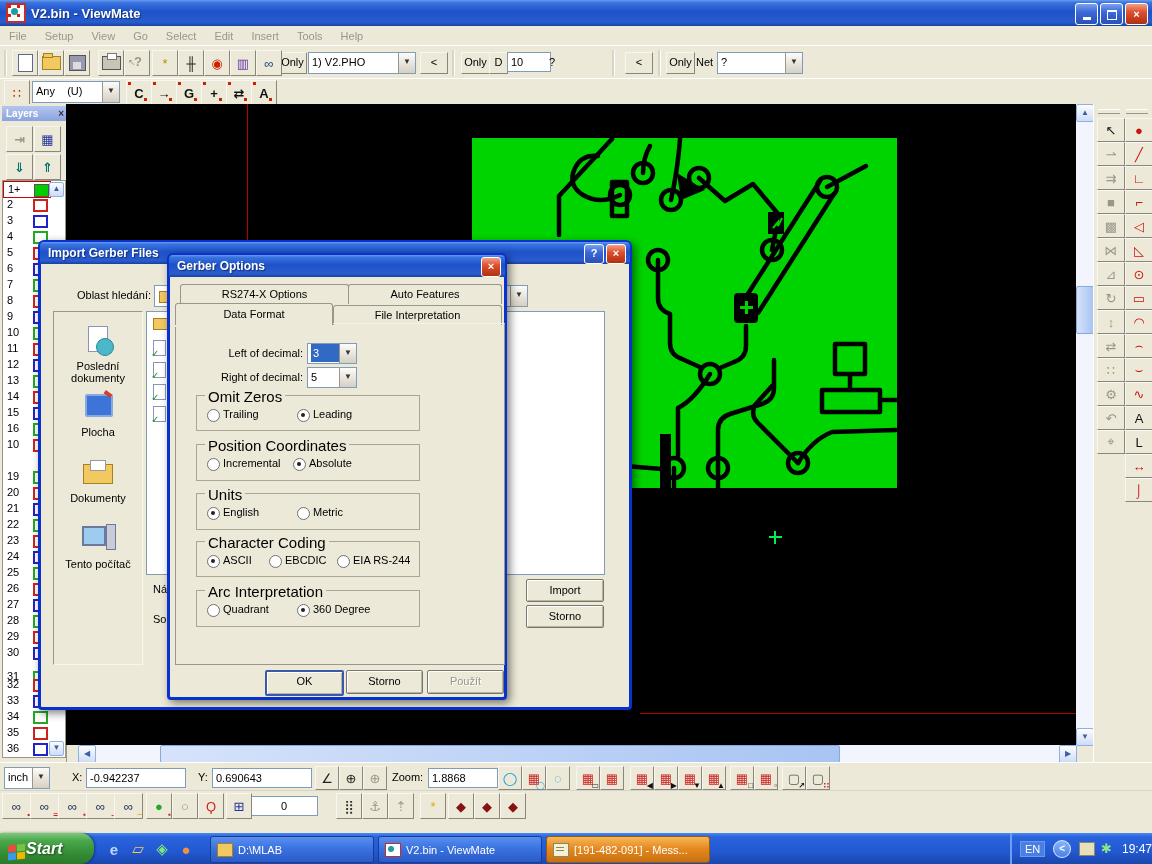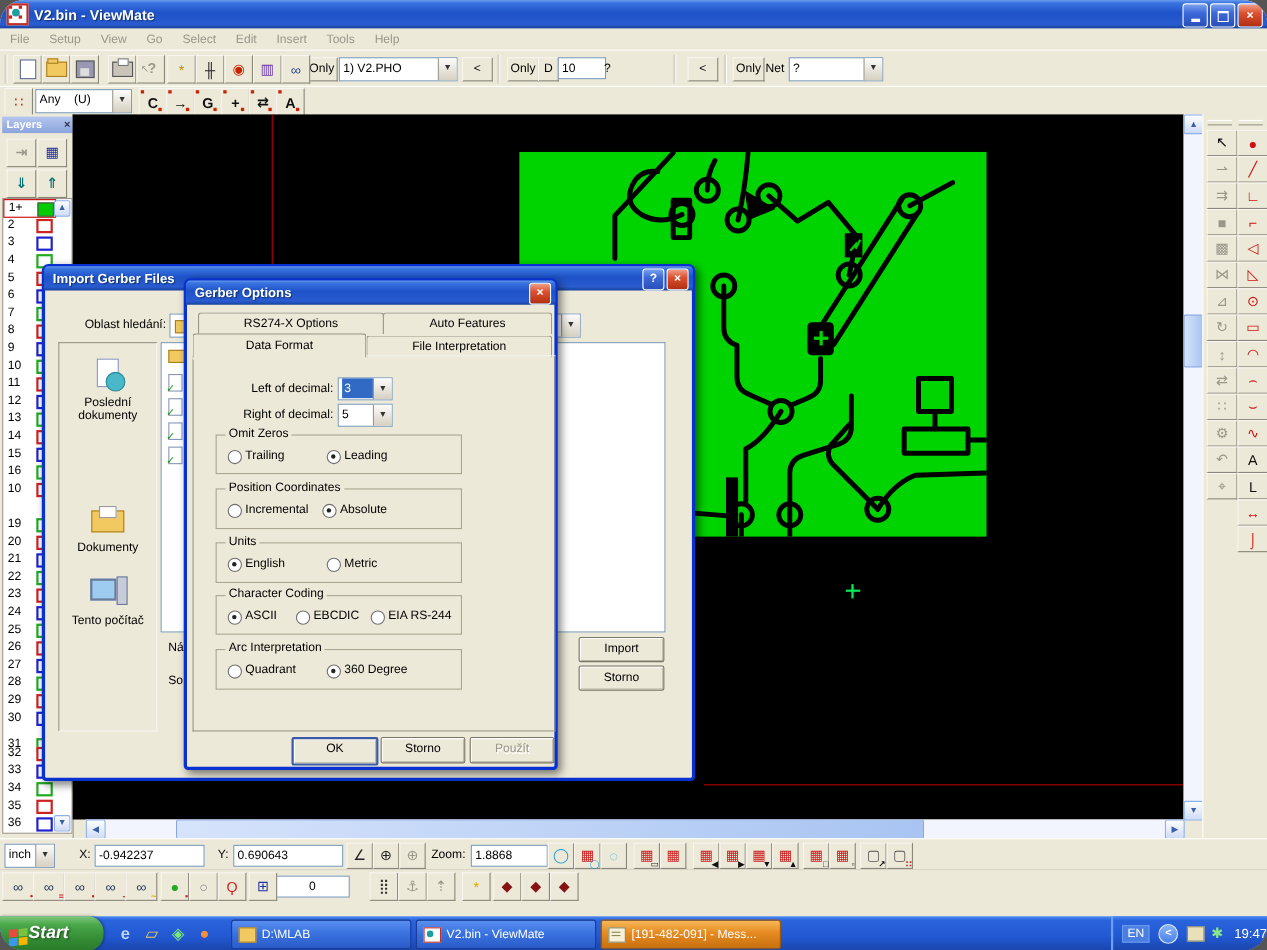--- a/index.html
+++ b/index.html
@@ -1,18 +1,18 @@
 <!DOCTYPE html>
 <html><head>
 <meta charset="utf-8">
 <style>
   html,body{margin:0;padding:0;background:#555;}
   #screen{position:relative;width:1152px;height:864px;overflow:hidden;
     font-family:"Liberation Sans","DejaVu Sans",sans-serif;font-size:11px;color:#000;
-    background:#ece9d8;cursor:default;border-radius:22px;}
+    background:#ece9d8;cursor:default;}
   .r{position:absolute;}
   
   .titlebar{left:0;top:0;width:1152px;height:26px;
     background:linear-gradient(180deg,#6a9ced 0%,#3a74e0 10%,#1e52c8 45%,#2a5cd0 85%,#16429e 100%);
     display:flex;align-items:center;color:#fff;font-weight:bold;font-size:13px;
     text-shadow:1px 1px 1px #10306e;}
   .appico{width:16px;height:16px;margin:0 5px 0 6px;background:#fff;border:2px solid #c03028;position:relative;}
   .appico::before{content:"";position:absolute;left:3px;top:3px;width:7px;height:7px;border-radius:50%;background:#1e9e9e;}
   .appico::after{content:"";position:absolute;left:0;top:0;width:3px;height:3px;background:#d02020;
     box-shadow:9px 0 0 #d02020,0 9px 0 #d02020,9px 9px 0 #d02020;}
@@ -83,21 +83,21 @@
   .xpwin{position:absolute;background:#ece9d8;border:3px solid #0832d0;border-radius:6px 6px 4px 4px;
     box-shadow:3px 3px 8px rgba(0,0,0,.5);}
   .xptitle{position:absolute;left:-1px;top:-1px;right:-1px;height:22px;border-radius:4px 4px 0 0;
     background:linear-gradient(180deg,#6a9ced 0%,#3a74e0 10%,#1e52c8 45%,#2a5cd0 85%,#16429e 100%);
     color:#fff;font-weight:bold;font-size:12px;line-height:22px;padding-left:8px;text-shadow:1px 1px 1px #10306e;}
   .dwb{position:absolute;top:2px;width:18px;height:18px;border:1px solid #fff;border-radius:3px;color:#fff;
     font-size:11px;font-weight:bold;text-align:center;line-height:17px;text-shadow:none;}
   .dwb.red{background:linear-gradient(#f0a088,#dd5030 40%,#b03010);}
   .dwb.blue{background:linear-gradient(#7aa2ee,#3c68d8 40%,#2a50b8);}
   .grp{position:absolute;border:1px solid #aaa692;}
-  .grp .lg{position:absolute;top:-8px;left:8px;background:#ece9d8;padding:0 3px;font-size:11px;}
+  .grp .lg{position:absolute;top:-8px;left:8px;background:#ece9d8;padding:0 3px;font-size:15px;}
   .rad{position:absolute;width:11px;height:11px;border-radius:50%;background:#fff;border:1px solid #707070;}
   .rad.on::after{content:"";position:absolute;left:3px;top:3px;width:4px;height:4px;border-radius:50%;background:#222;}
   .radlbl{position:absolute;font-size:11px;}
   .tab{position:absolute;background:#ece9d8;border:1px solid #9a968a;border-bottom:none;border-radius:3px 3px 0 0;
     text-align:center;font-size:11px;}
   .btn{position:absolute;background:#ece9d8;border:1px solid #7a7667;border-radius:2px;text-align:center;
     font-size:11px;line-height:20px;box-shadow:inset 1px 1px 0 #fff, inset -1px -1px 0 #b8b4a4;}
   .btn.def{border:2px solid #3a5aa8;line-height:18px;}
   .btn.dis{color:#9a968a;text-shadow:1px 1px 0 #fff;}
   
@@ -733,20 +733,27 @@
       <span class="arr">▼</span>
     </div>
     <div class="r" id="placesbar" style="left:12px;top:68px;width:88px;height:352px;background:#ece9d8;border:1px solid;border-color:#9a968a #f8f6f0 #f8f6f0 #9a968a;">
         <div style="position: absolute; left: 0px; top: 12px; width: 88px; text-align: center;">
           <div class="pl-ic">
             <i class="plc-doc"></i>
             <i class="plc-clock"></i>
           </div>
           <div>Poslední dokumenty</div>
         </div>
+        <div style="position: absolute; left: 0px; top: 78px; width: 88px; text-align: center;">
+          <div class="pl-ic">
+            <i class="plc-mon"></i>
+            <i class="plc-pen"></i>
+          </div>
+          <div>Plocha</div>
+        </div>
         <div style="position: absolute; left: 0px; top: 210px; width: 88px; text-align: center;">
           <div class="pl-ic">
             <i class="plc-scr"></i>
             <i class="plc-tow"></i>
           </div>
           <div>Tento počítač</div>
         </div>
         <div style="position: absolute; left: 0px; top: 144px; width: 88px; text-align: center;">
           <div class="pl-ic">
             <i class="plc-fold"></i>

